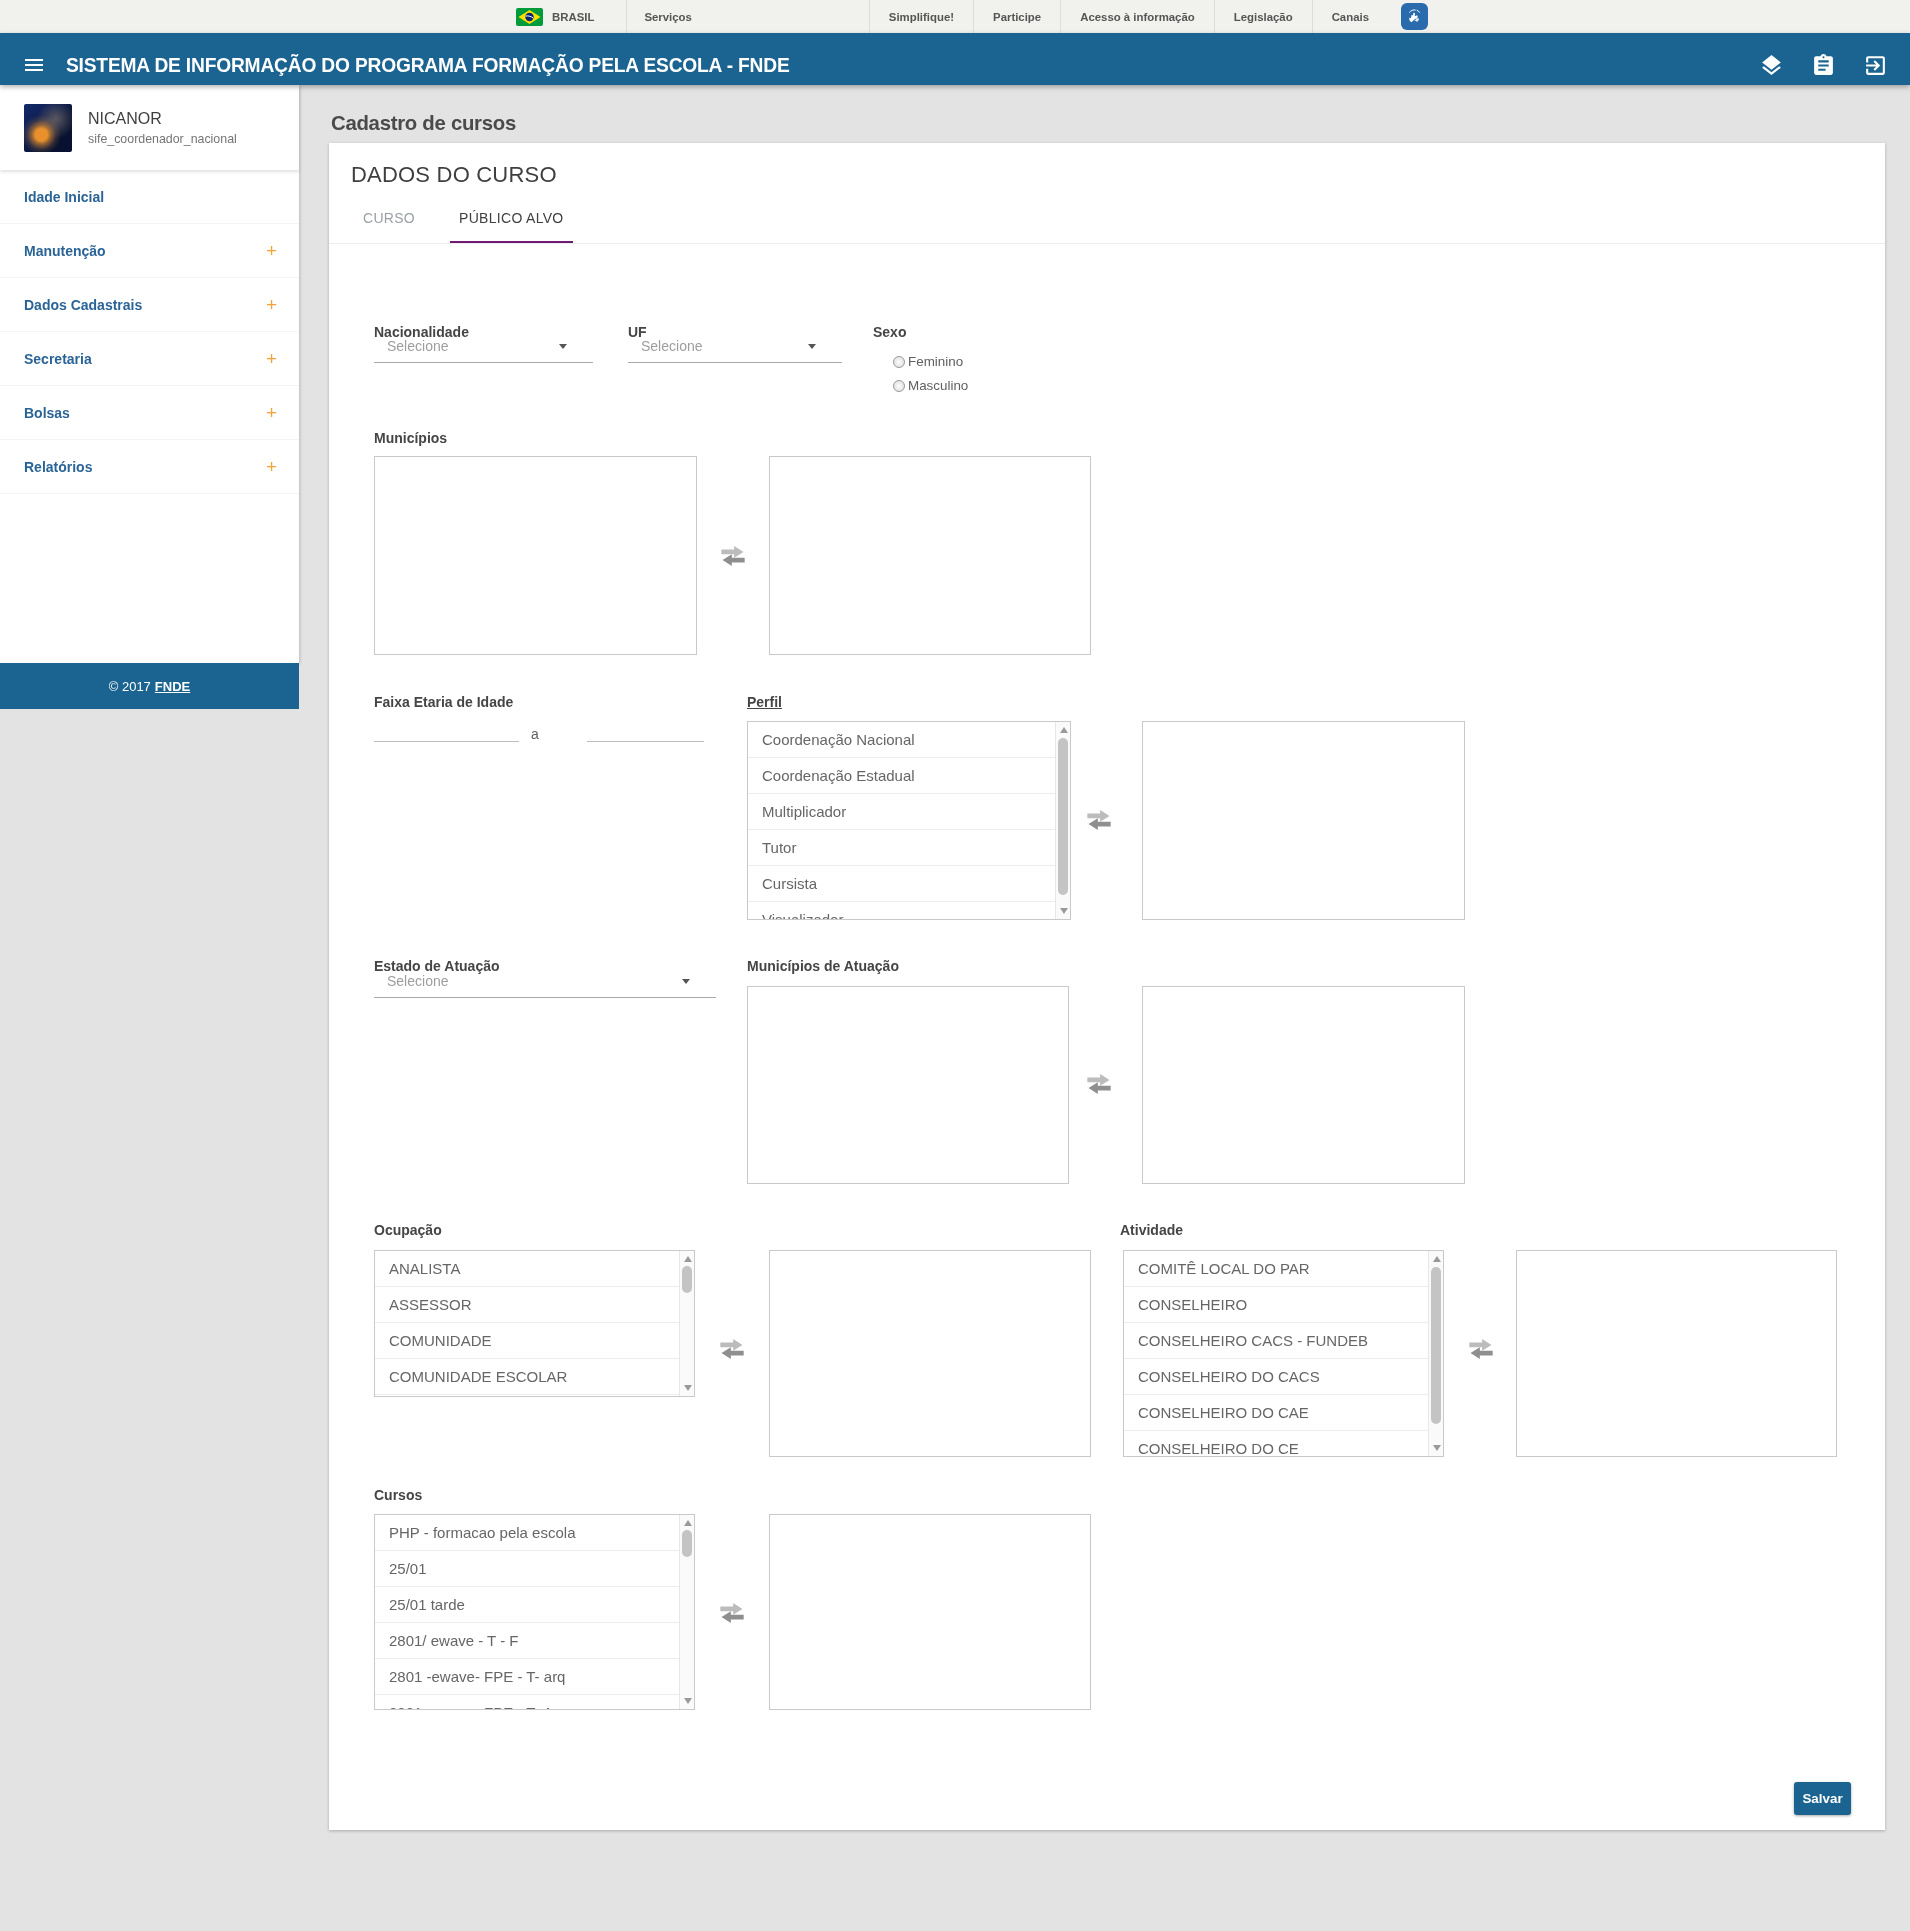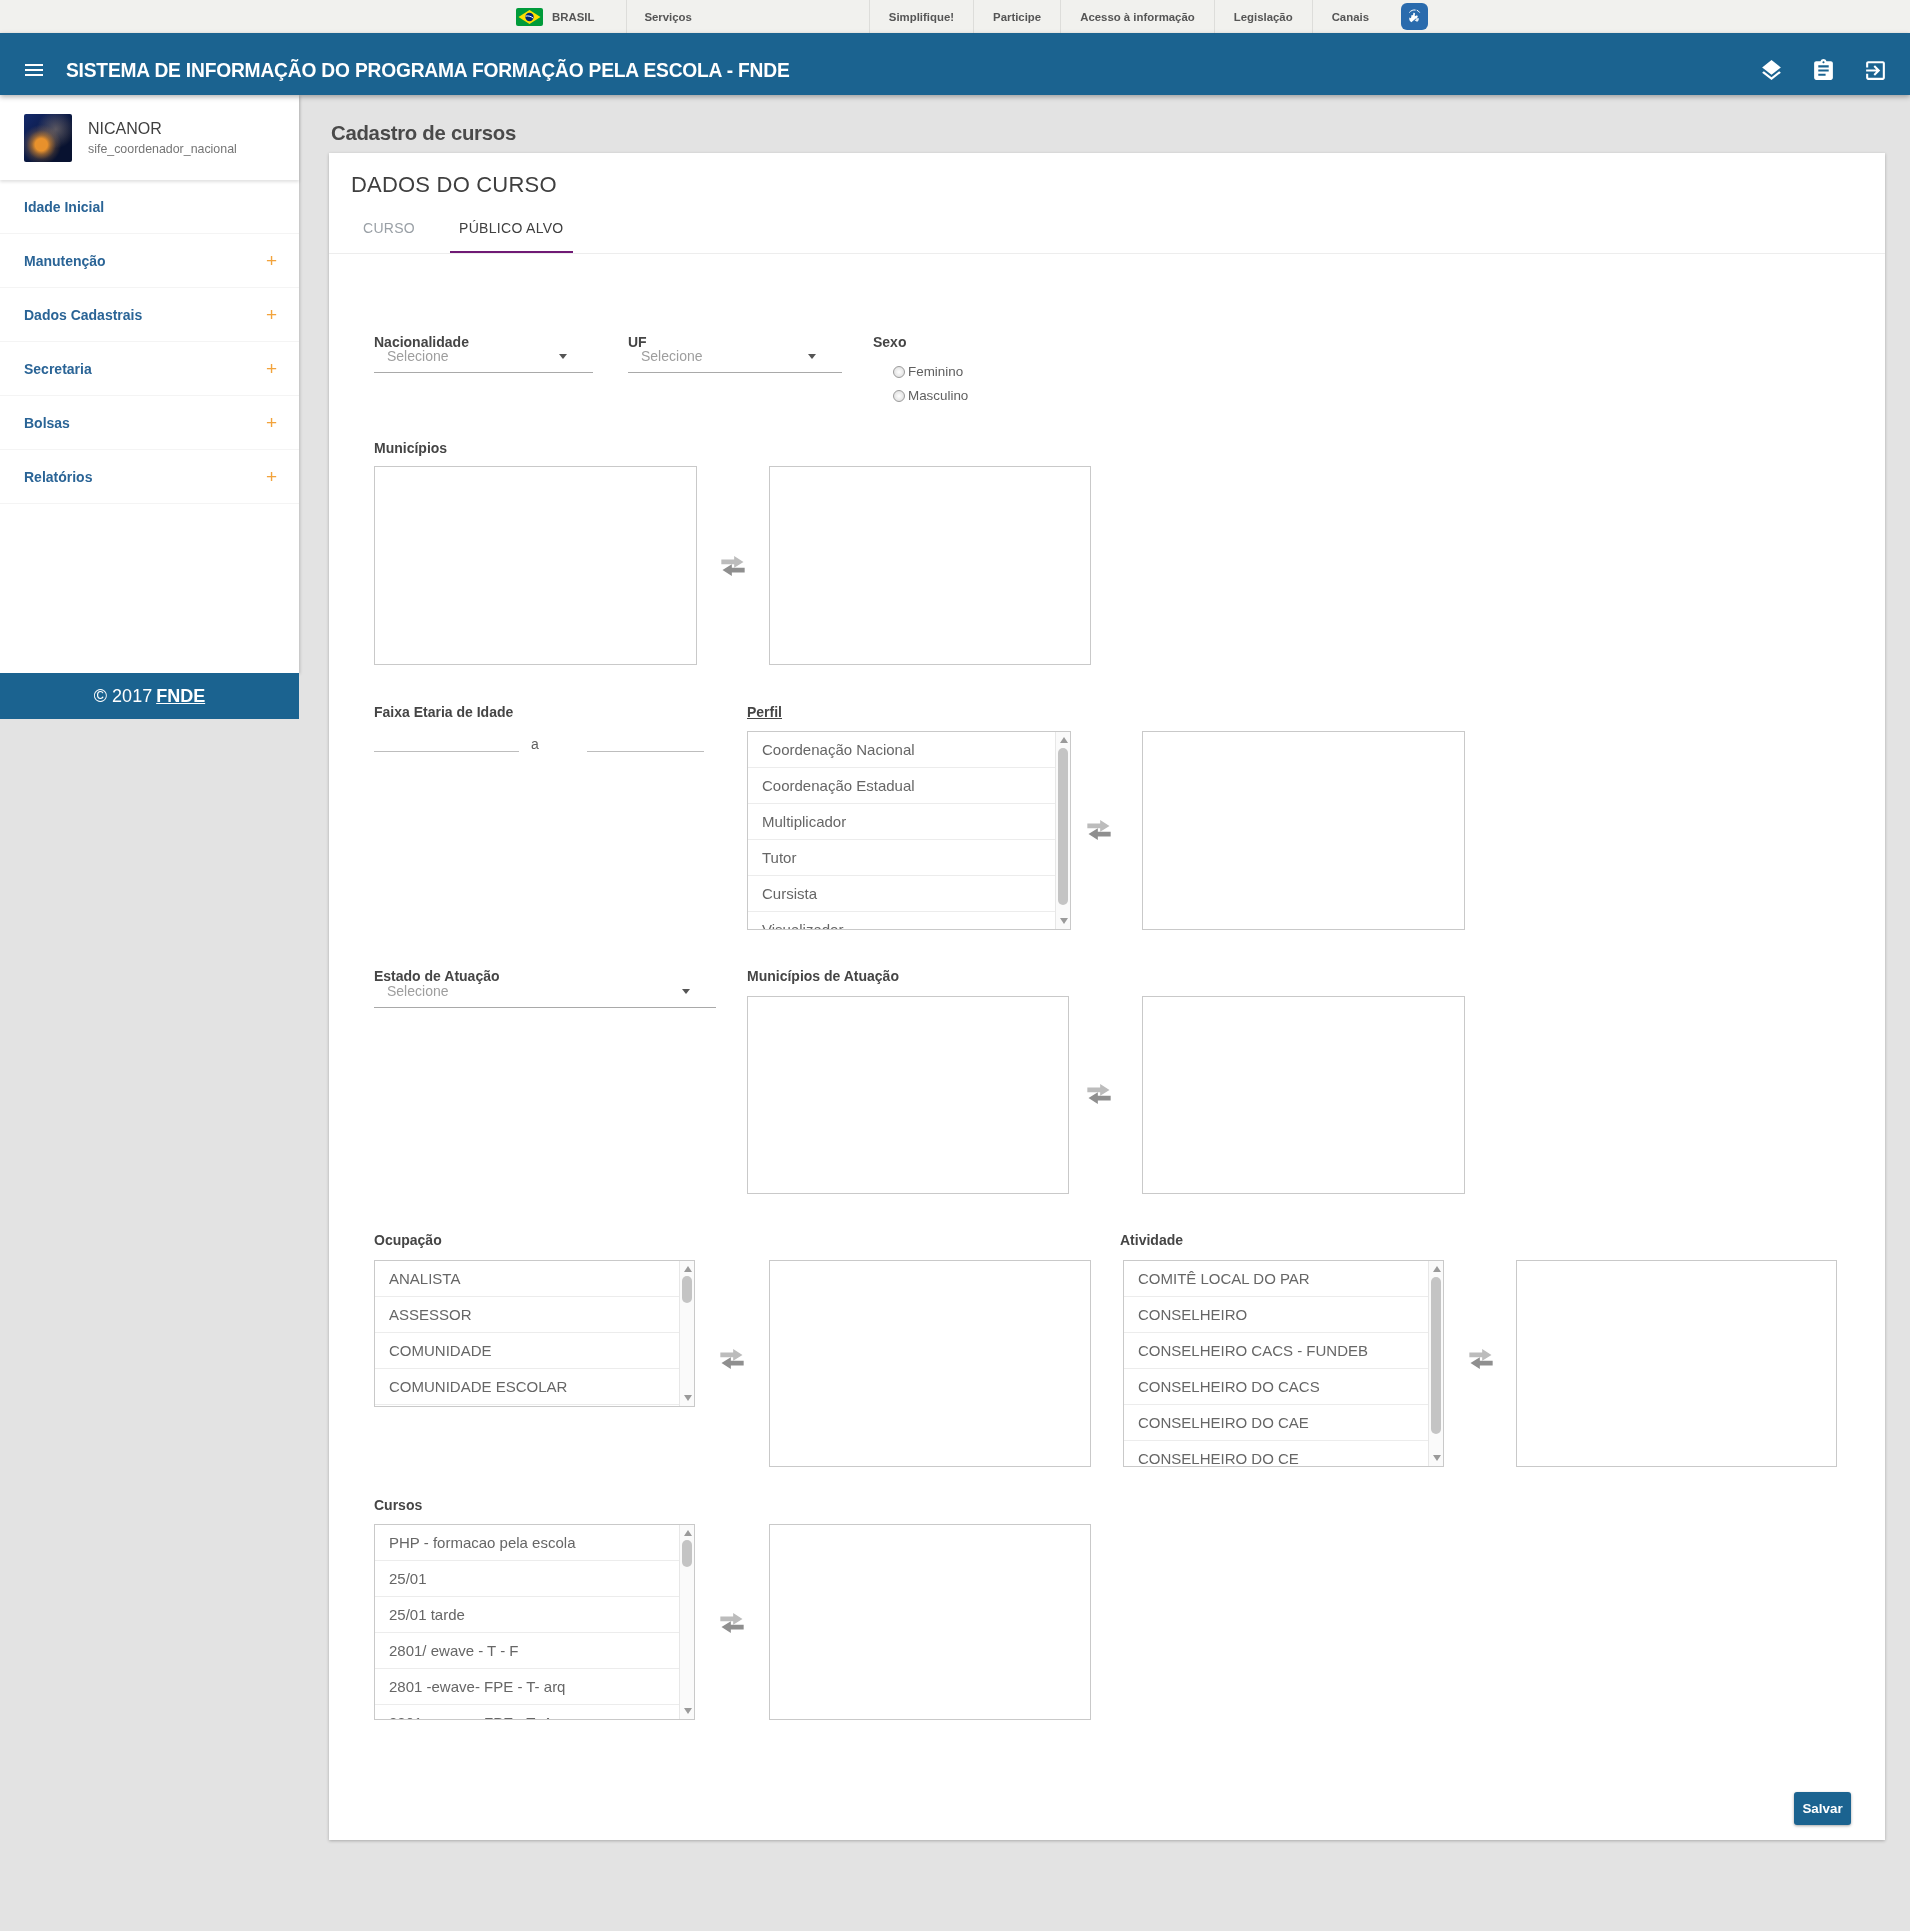--- a/index.html
+++ b/index.html
@@ -33,21 +33,21 @@
   }
   .govbar .gov-link:last-of-type { border-right:1px solid #ddddda; }
   .vlibras {
     width:27px; height:27px; margin-left:13px; border-radius:6px;
     background:#2a6bad; display:flex; align-items:center; justify-content:center;
     cursor:pointer;
   }
 
   
   .appbar {
-    position:relative; height:62px; background:#1b6390;
+    position:relative; height:52px; background:#1b6390;
     display:flex; align-items:center; padding:12px 18px 0 22px;
     box-shadow:0 2px 5px rgba(0,0,0,.3); z-index:5;
   }
   .appbar .burger { margin-right:20px; cursor:pointer; display:flex; }
   .appbar h1 {
     color:#fff; font-size:20px; font-weight:bold; letter-spacing:-0.2px;
     white-space:nowrap; transform:scaleX(.96); transform-origin:left center;
   }
   .appbar .right-icons { margin-left:auto; display:flex; gap:27px; padding-right:4px; }
   .appbar .right-icons .hicon { cursor:pointer; display:flex; }
@@ -70,21 +70,21 @@
   .user-name { font-size:16px; color:#3f3f3f; margin-bottom:4px; }
   .user-role { font-size:12.4px; color:#757575; }
   .nav-item {
     height:54px; display:flex; align-items:center;
     padding:0 22px 0 24px; cursor:pointer;
     border-bottom:1px solid #f4f4f4;
   }
   .nav-item .nav-label { font-size:14px; font-weight:bold; color:#2a6496; }
   .nav-item .plus { margin-left:auto; color:#f2a33c; font-size:19px; font-weight:normal; }
   .sidebar-footer {
-    height:46px; background:#1b6390; color:#fff; font-size:18px;
+    height:46px; background:#1b6390; color:#fff; font-size:13px;
     display:flex; align-items:center; justify-content:center; gap:4px;
   }
   .sidebar-footer .brand { font-weight:bold; text-decoration:underline; cursor:pointer; }
 
   
   .main { flex:1; position:relative; height:1862px; }
   .page-title {
     position:absolute; left:32px; top:26px;
     font-size:21px; font-weight:bold; color:#4a4a4a; letter-spacing:-0.3px;
     transform:scaleX(.97); transform-origin:left center;

